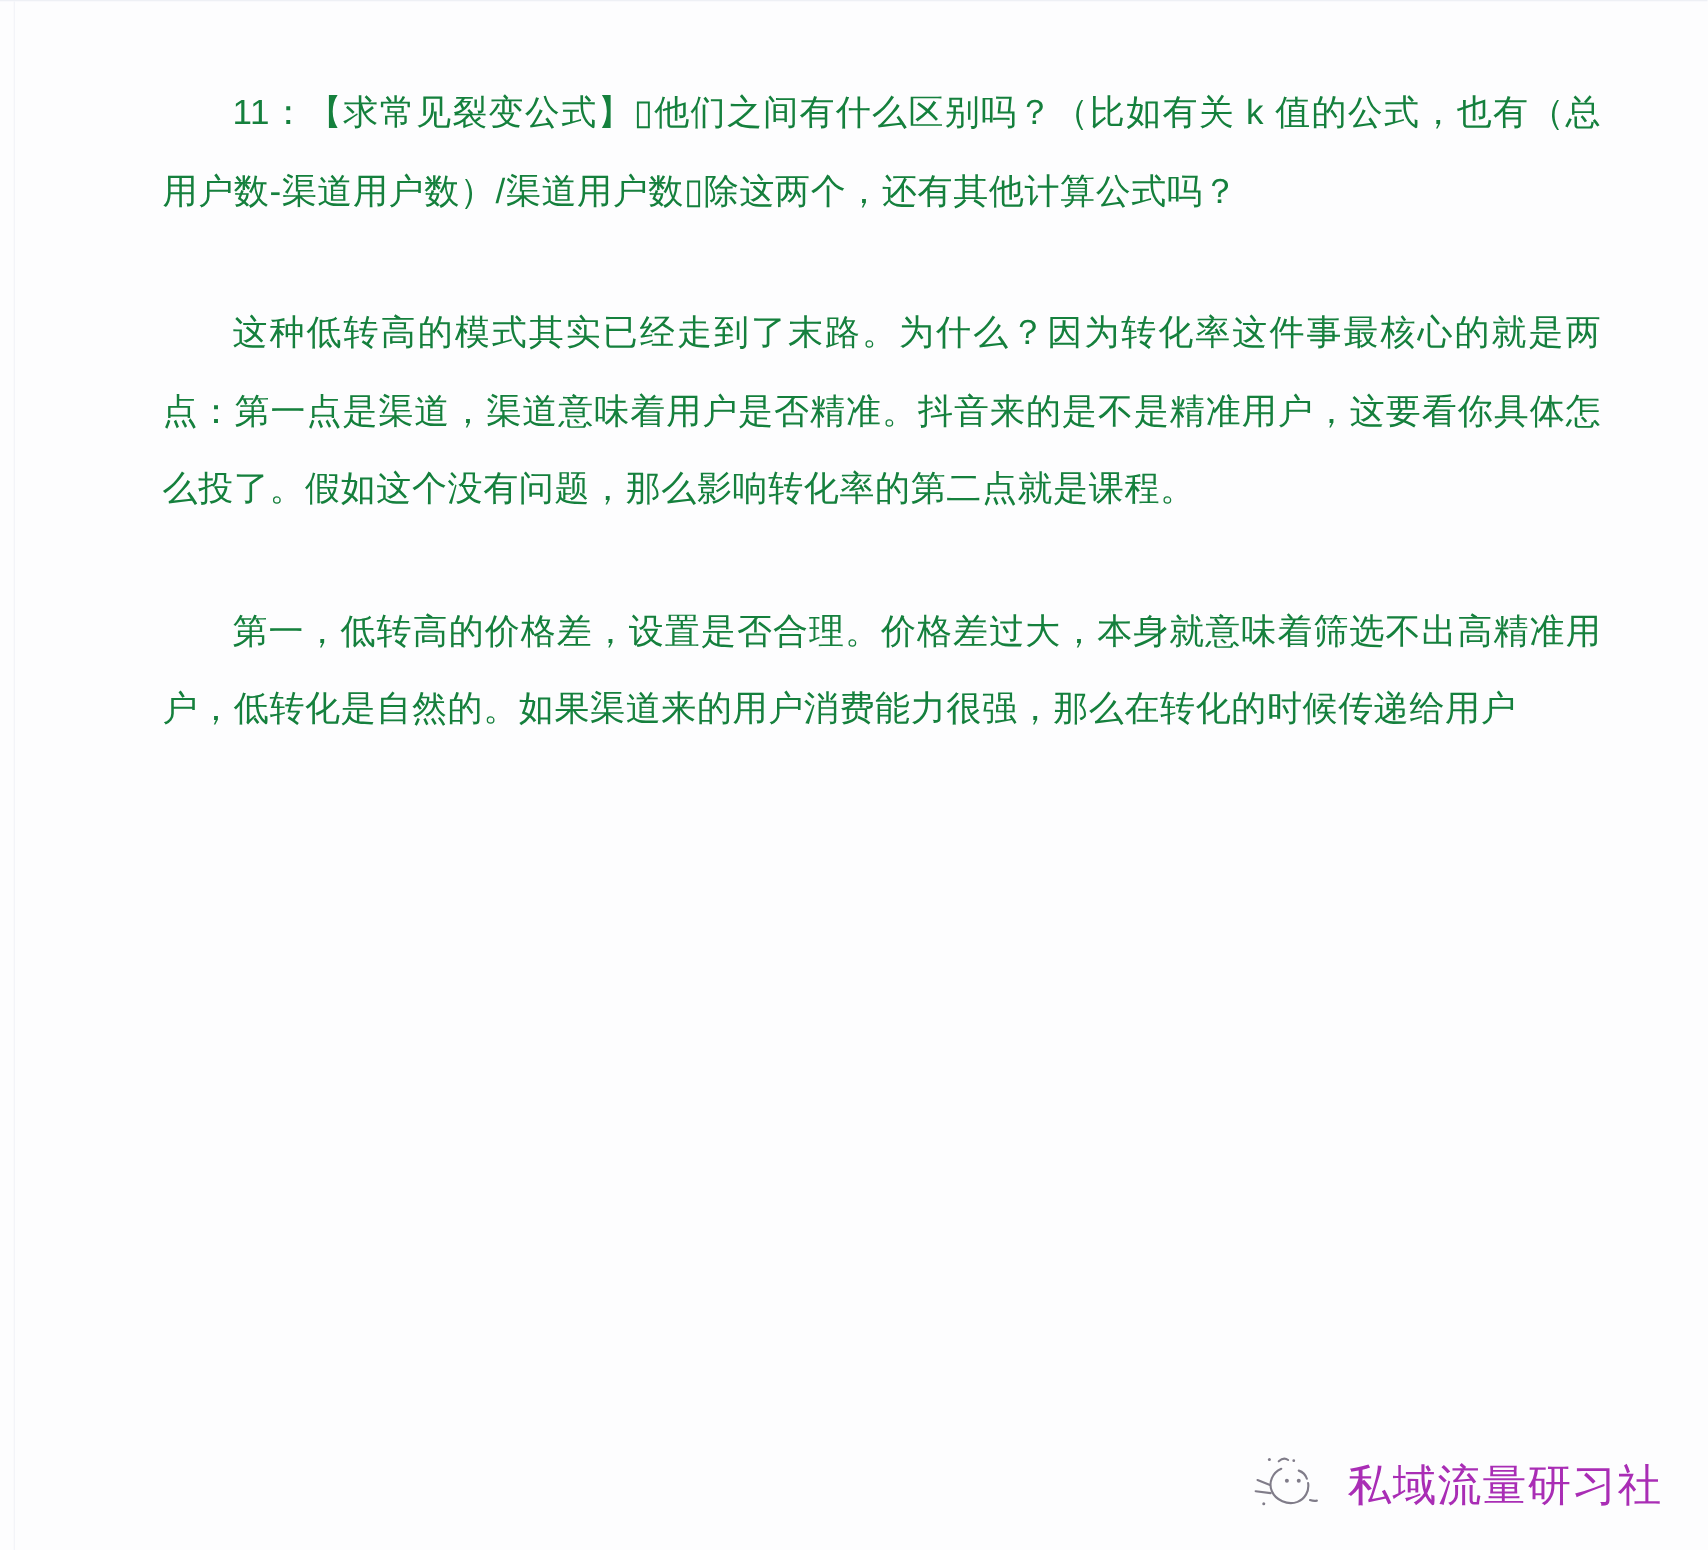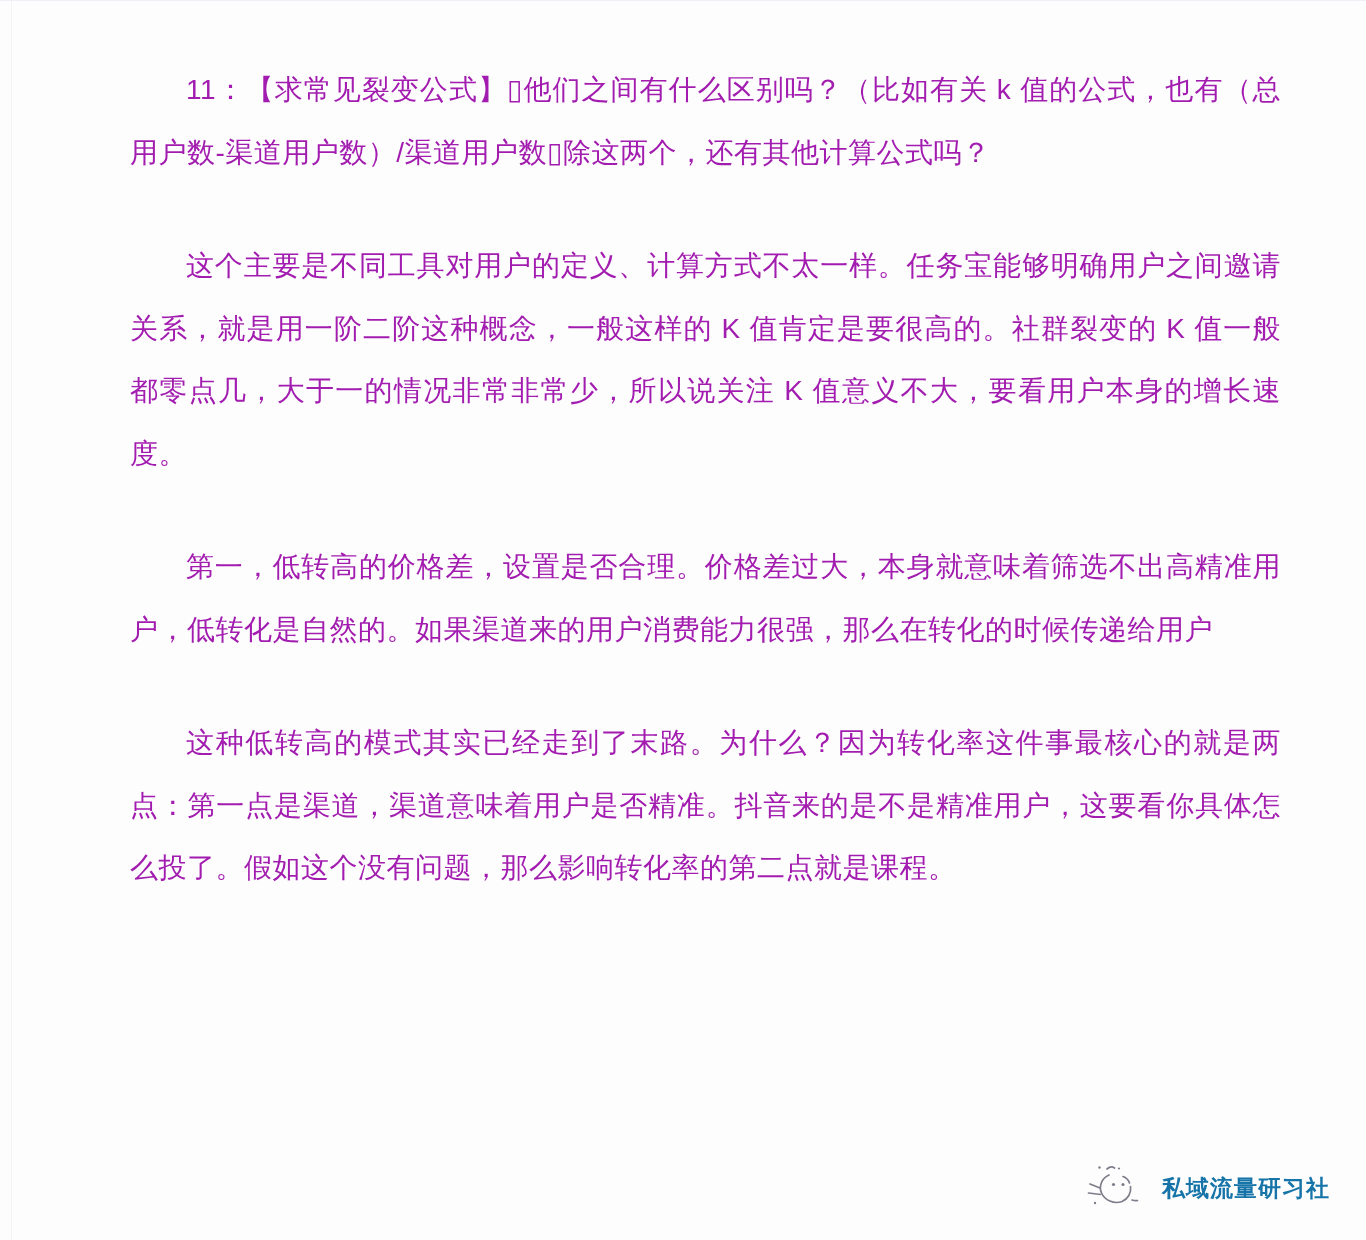--- a/index.html
+++ b/index.html
@@ -24,21 +24,21 @@
     width: 1px;
     background: #f3f4f8;
   }
   .doc {
     position: absolute;
     left: 130px;
     top: 58px;
     width: 1151px;
     font-size: 28px;
     line-height: 62.5px;
-    color: #a21caf;
+    color: #15803d;
     text-align: justify;
     letter-spacing: 0.5px;
   }
   .doc p {
     margin: 0 0 51px 0;
     text-indent: 2em;
   }
   .doc p:last-child {
     margin-bottom: 0;
   }
@@ -51,37 +51,36 @@
     gap: 13px;
   }
   .wm-icon {
     display: inline-flex;
     width: 64px;
     height: 56px;
     opacity: 0.75;
   }
   .wm-icon svg { width: 100%; height: 100%; }
   .wm-text {
-    font-size: 23px;
-    font-weight: 700;
-    color: #0369a1;
+    font-size: 35px;
+    font-weight: 400;
+    color: #a21caf;
     letter-spacing: 1px;
     opacity: 0.92;
   }
 </style>
 </head>
 <body>
 
 <div class="page-edge-line"></div>
 
 <div class="doc">
   <p>11：【求常见裂变公式】▯他们之间有什么区别吗？（比如有关 k 值的公式，也有（总用户数-渠道用户数）/渠道用户数▯除这两个，还有其他计算公式吗？</p>
-  <p>这个主要是不同工具对用户的定义、计算方式不太一样。任务宝能够明确用户之间邀请关系，就是用一阶二阶这种概念，一般这样的 K 值肯定是要很高的。社群裂变的 K 值一般都零点几，大于一的情况非常非常少，所以说关注 K 值意义不大，要看用户本身的增长速度。</p>
+  <p>这种低转高的模式其实已经走到了末路。为什么？因为转化率这件事最核心的就是两点：第一点是渠道，渠道意味着用户是否精准。抖音来的是不是精准用户，这要看你具体怎么投了。假如这个没有问题，那么影响转化率的第二点就是课程。</p>
   <p>第一，低转高的价格差，设置是否合理。价格差过大，本身就意味着筛选不出高精准用户，低转化是自然的。如果渠道来的用户消费能力很强，那么在转化的时候传递给用户</p>
-  <p>这种低转高的模式其实已经走到了末路。为什么？因为转化率这件事最核心的就是两点：第一点是渠道，渠道意味着用户是否精准。抖音来的是不是精准用户，这要看你具体怎么投了。假如这个没有问题，那么影响转化率的第二点就是课程。</p>
 </div>
 
 <div class="watermark">
   <span class="wm-icon">
     <svg viewBox="0 0 64 56" xmlns="http://www.w3.org/2000/svg" fill="none" stroke="#575263" stroke-width="1.7" stroke-linecap="round">
 
       <path d="M24 15 C17 18 13.5 26 16.5 33 C19.5 40 29 44.5 37 41.5 C43 39 46.5 33 45.5 26.5"></path>
       <path d="M44.5 23 C43.5 20 41 17.5 38 16.5"></path>
 
       <path d="M22 9 q4 -3.5 7.5 -1"></path>

